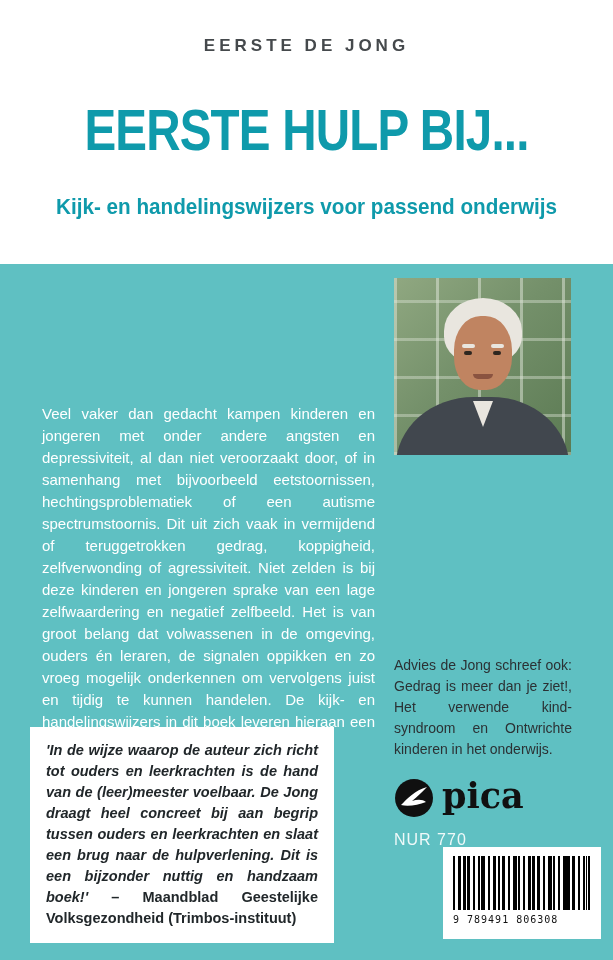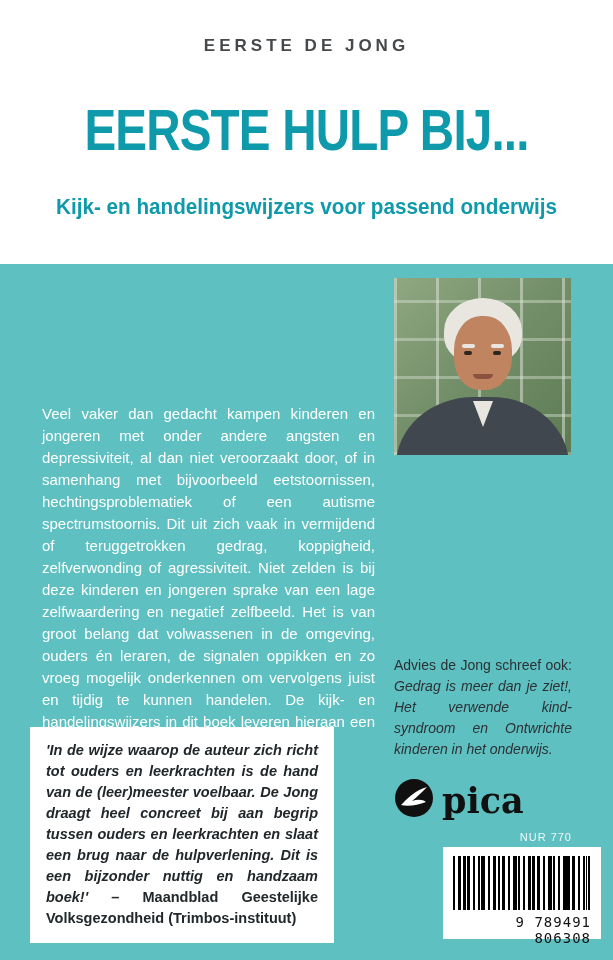--- a/index.html
+++ b/index.html
@@ -113,61 +113,60 @@
 
   .bio, .also {
     position:absolute; left:394px; width:178px;
     color:#2b3134;
     font-size:14px; line-height:21px;
     text-align:justify;
     hyphens:auto;
   }
   .bio  { top:460px; }
   .also { top:655px; }
-  .also .it { font-style:italic; }
+  .also .it { }
 
   .logo {
     position:absolute; left:394px; top:778px;
-    display:flex; align-items:flex-end; gap:8px;
+    display:flex; align-items:flex-start; gap:8px;
   }
   .logo svg { display:block; }
   .logo .word {
     font-family:"DejaVu Serif", serif;
     font-size:35px; font-weight:bold;
     color:#111111;
     line-height:1;
   }
 
   .nur {
     position:absolute; left:394px; top:831px; width:178px;
-    text-align:right;
-    font-size:11px; letter-spacing:1px;
+    font-size:16px; letter-spacing:1px;
     color:rgba(255,255,255,.9);
   }
 
   
   .barcode {
     position:absolute; left:443px; top:847px;
     width:158px; height:92px;
     background:#ffffff;
     padding:9px 10px 0 10px;
   }
   .barcode .bars {
     height:54px;
     background-image:
       repeating-linear-gradient(90deg, #000 0 2px, transparent 2px 5px),
       repeating-linear-gradient(90deg, #000 0 1px, transparent 1px 7px),
       repeating-linear-gradient(90deg, transparent 0 11px, #000 11px 13px, transparent 13px 17px);
     background-color:#fff;
   }
   .barcode .num {
     margin-top:4px;
-    text-align:right;
+    text-align:left;
     font-family:"DejaVu Sans Mono", monospace;
-    font-size:14px; letter-spacing:1px;
+    font-size:10px; letter-spacing:1px;
     color:#111111;
   }
 </style>
 </head>
 <body>
 
 <div class="page">
 
   <div class="author-name">EERSTE DE JONG</div>
   <h1 class="book-title">EERSTE HULP BIJ...</h1>

